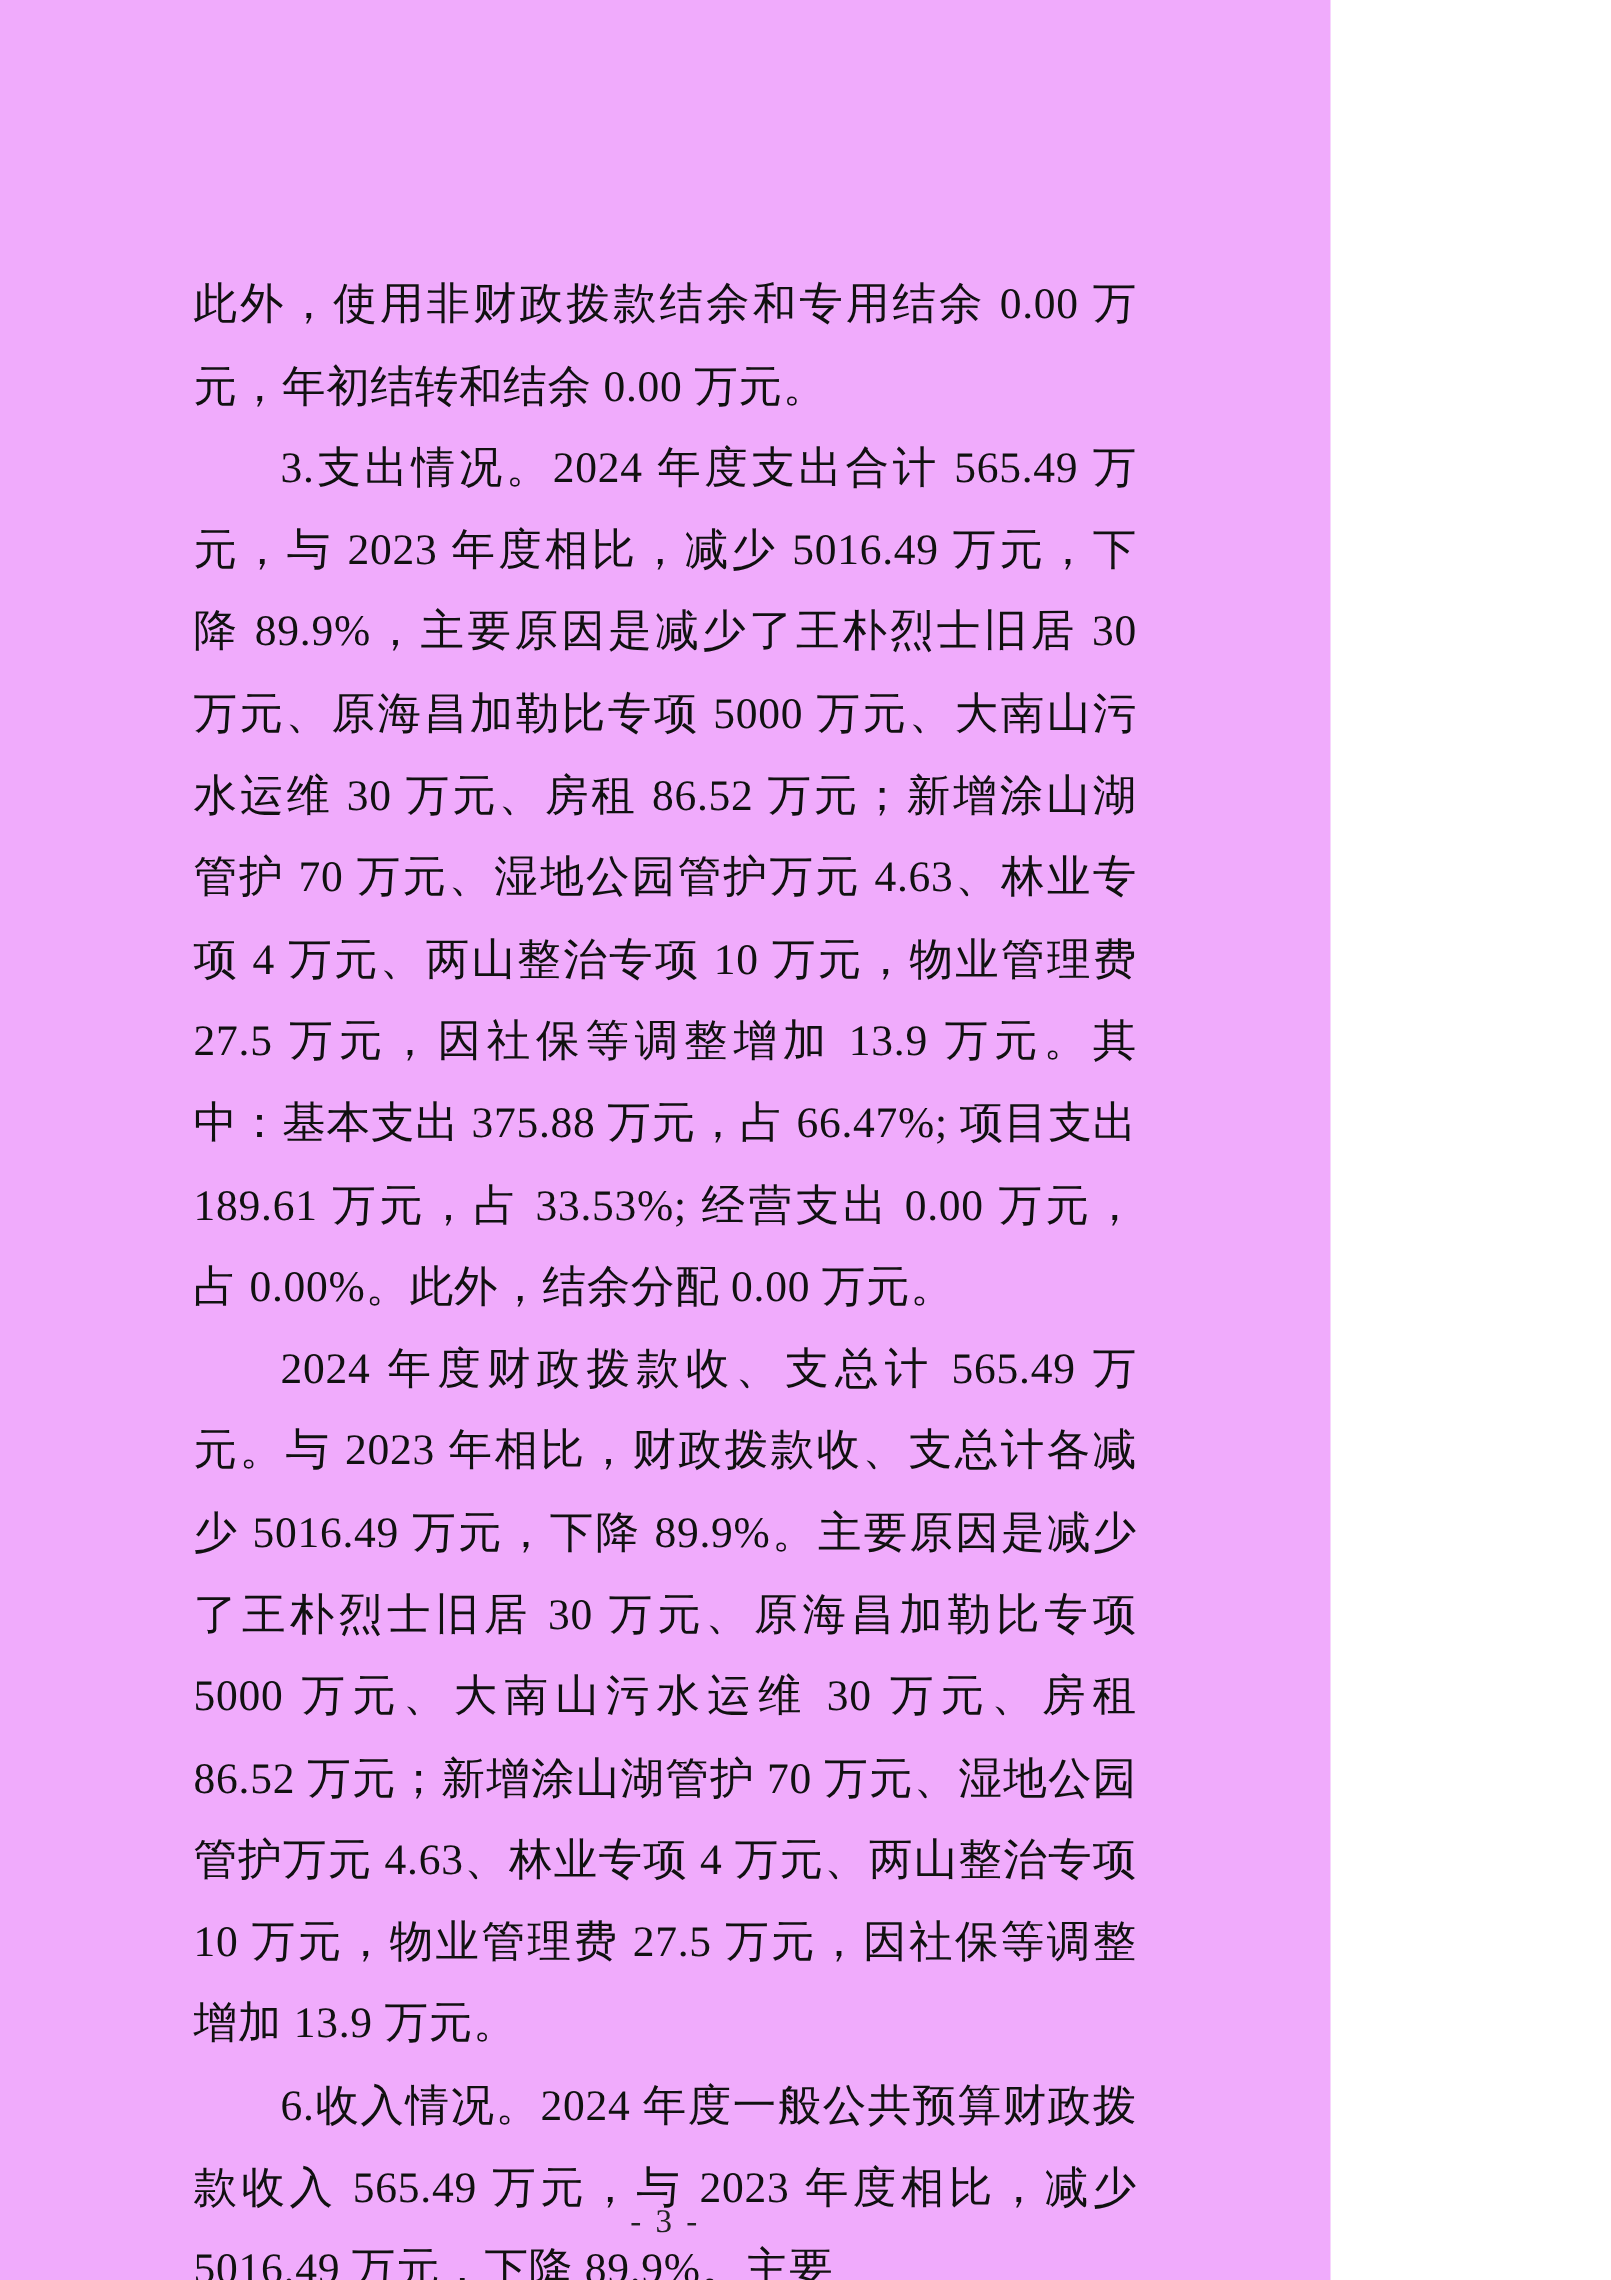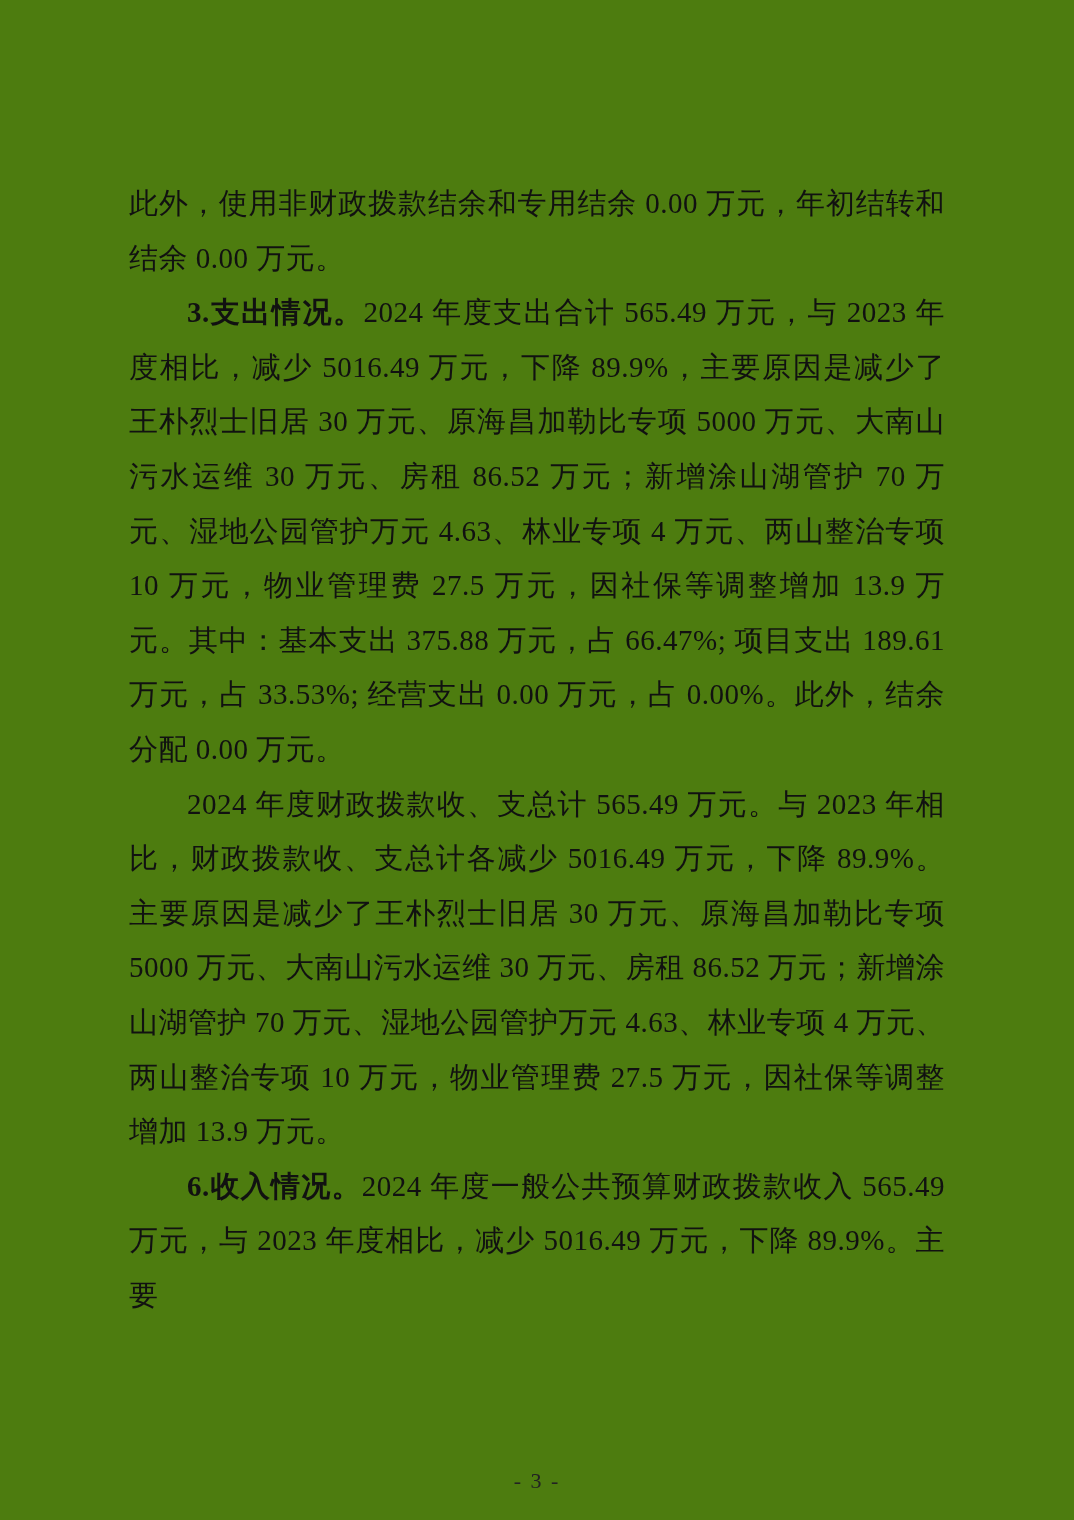--- a/index.html
+++ b/index.html
@@ -2,23 +2,23 @@
 <html lang="zh"><head>
 <meta charset="utf-8">
 <style>
   html, body {
     margin: 0;
     padding: 0;
     background: #ffffff;
   }
   .page {
     position: relative;
-    width: 1074px;
+    width: 887px;
     height: 1520px;
-    background: #4d7c0f;
+    background: #f0abfc;
     color: #111111;
     font-family: "Liberation Serif", "DejaVu Serif", serif;
     overflow: hidden;
   }
   .content {
     position: absolute;
     left: 129px;
     right: 129px;
     top: 176px;
   }
@@ -28,21 +28,21 @@
     text-align: justify;
     text-justify: inter-ideograph;
     text-indent: 58px;
     margin: 0;
     letter-spacing: 0.5px;
   }
   .para.no-indent {
     text-indent: 0;
   }
   .lead {
-    font-weight: bold;
+    font-weight: normal;
     margin-top: 28px;
   }
   .footer {
     position: absolute;
     left: 0;
     right: 0;
     bottom: 26px;
     text-align: center;
     font-size: 22px;
     letter-spacing: 2px;

